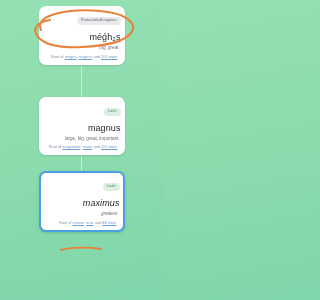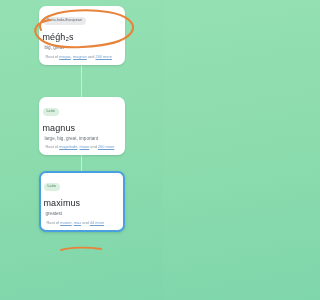--- a/index.html
+++ b/index.html
@@ -13,28 +13,29 @@
     position:absolute; left:0; top:0; width:163px; height:297px;
     display:flex; flex-direction:column; align-items:center;
     padding-top:6px;
   }
   .card {
     position:relative;
     width:86px;
     background:#ffffff;
     border-radius:7px;
     padding:5px 4px 5px 4px;
-    text-align:left;
+    text-align:right;
     box-shadow:0 1px 2px rgba(40,80,60,0.18);
     z-index:2;
   }
   .card.selected {
     border:2px solid #4a9fe0;
     padding:4px 3px 4px 3px;
     box-shadow:0 1px 3px rgba(40,80,90,0.22);
+    font-style:italic;
   }
   .pill {
     display:inline-block;
     font-size:3.6px;
     line-height:1;
     padding:2px 4px;
     border-radius:6px;
     background:#e9eaec;
     color:#5a5f66;
     letter-spacing:0.1px;

